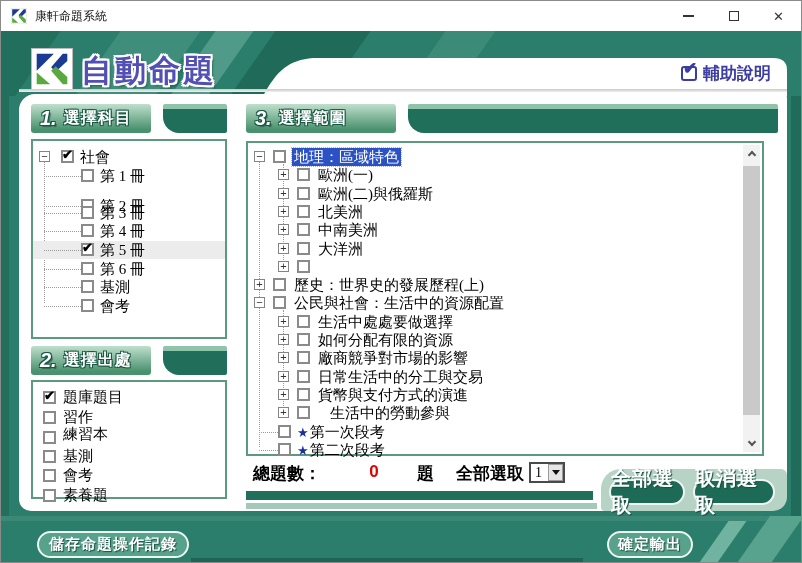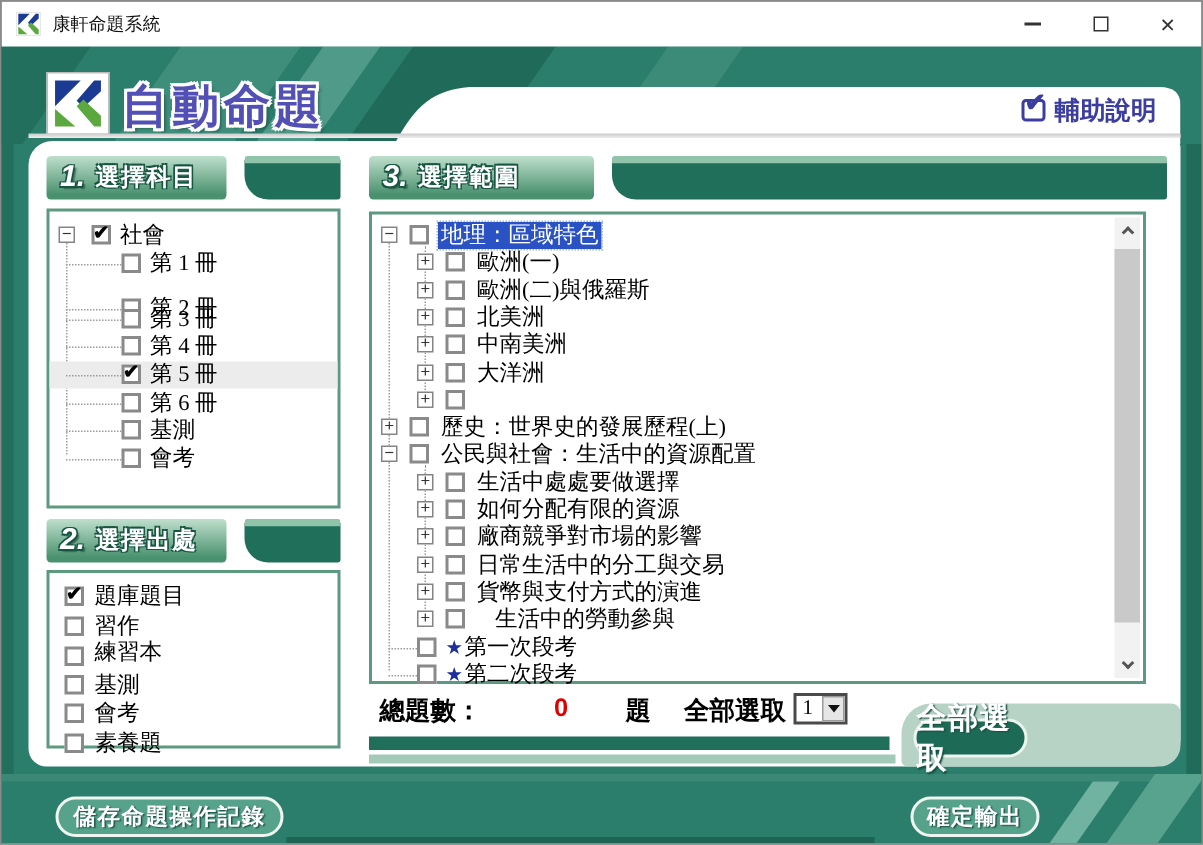--- a/index.html
+++ b/index.html
@@ -396,20 +396,23 @@
         </span>
     </div>
 
     <div class="bar-dark" style="left:227px; top:397px; width:347px; height:9px;"></div>
     <div class="bar-light" style="left:227px; top:409px; width:351px; height:6px;"></div>
 
     <div class="tab" style="left:582px; top:375px; width:186px; height:42px;">
       <div class="pill dark" style="left:8px;  top:10px; width:76px; height:26px;">
         <span>全部選取</span>
       </div>
+      <div class="pill dark" style="left:92px; top:10px; width:82px; height:26px;">
+        <span>取消選取</span>
+      </div>
     </div>
   </div>
 
   <div class="footer-stripe" style="right:18px;  top:515px; width:34px; height:60px; background:#58a38d;"></div>
   <div class="footer-stripe" style="right:72px;  top:520px; width:18px; height:50px; background:#6fb3a0;"></div>
   <div class="footer-darkstrip"></div>
 
   <div class="pill" style="left:36px;  top:530px; width:152px; height:27px;">
     <span>儲存命題操作記錄</span>
   </div>

